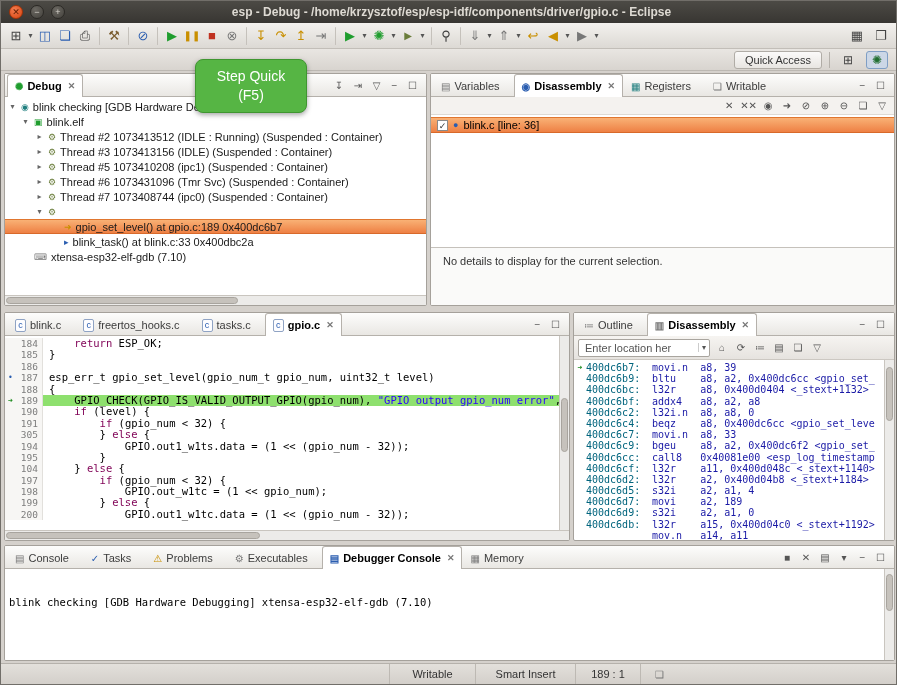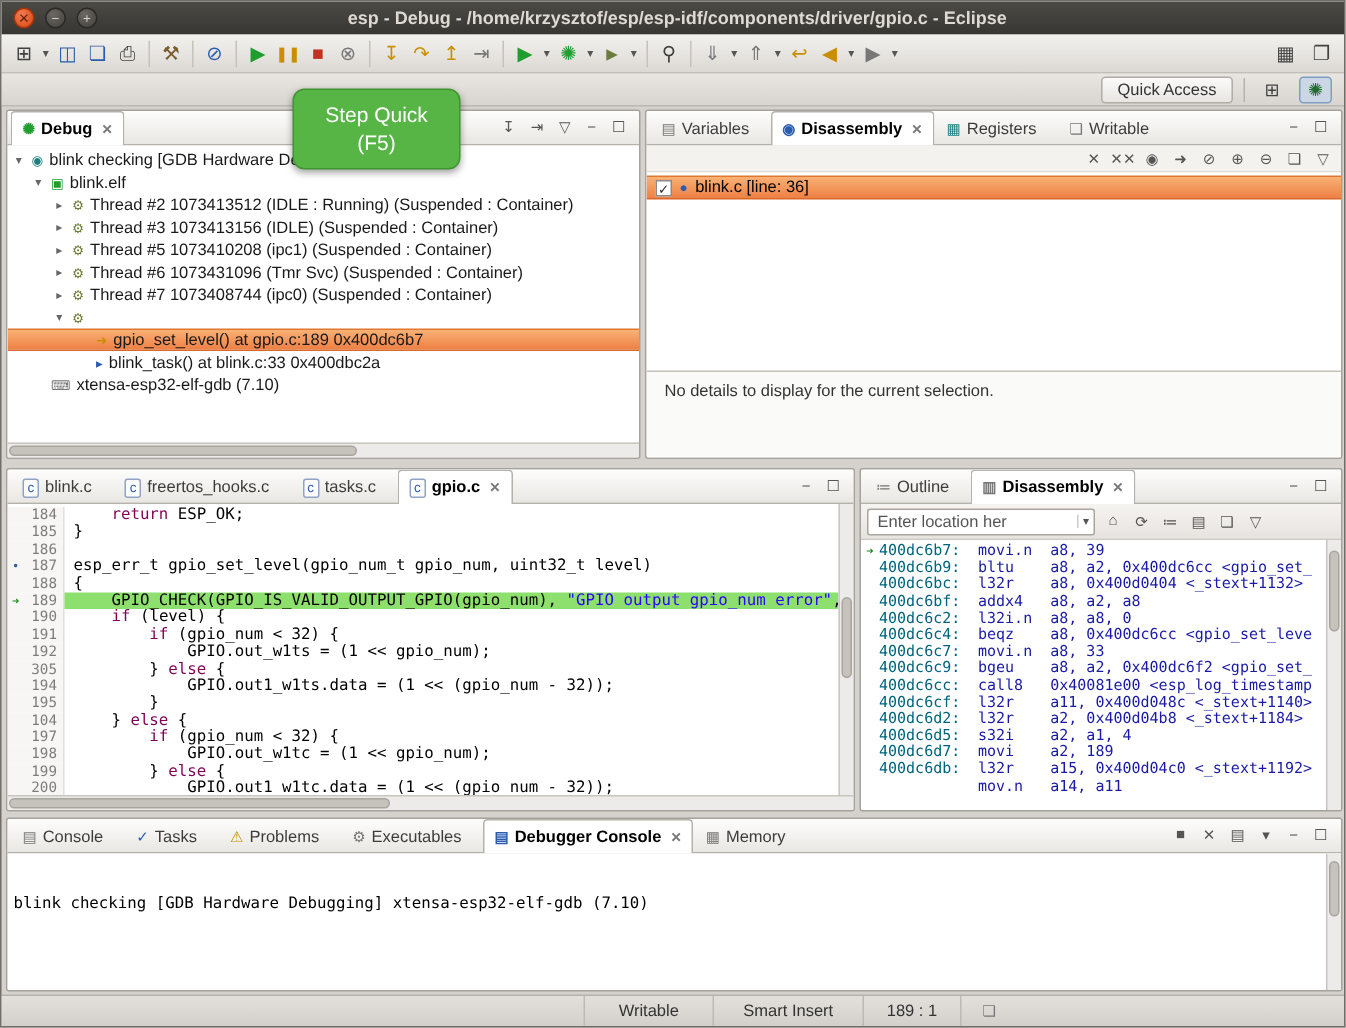--- a/index.html
+++ b/index.html
@@ -75,21 +75,21 @@
 .lmark{width:11px;flex:none;background:#f7f6f4;font-size:8px;text-align:center}
 .lnum{width:27px;flex:none;background:#f7f6f4;color:#7d7d7d;text-align:right;padding-right:4px;border-right:1px solid #e2e0dc;font-size:9.5px}
 .lcode{flex:1;padding-left:6px;color:#000}
 .cline.cur .lcode{background:#8ee06e}
 .mk-green{color:#1f8c1f}.mk-blue{color:#2a5db0}
 .kw{color:#7f0055;font-weight:normal}
 .str{color:#2a00ff}
 
 
 .disasm-toolbar{height:24px;background:linear-gradient(#f6f4f1,#e6e3df);border-bottom:1px solid #ccc8c2;display:flex;align-items:center;gap:4px;padding:0 4px;flex:none}
-.combo{display:flex;align-items:center;border:1px solid #a9a59f;background:#fff;height:18px;padding:0 3px 0 6px;border-radius:2px;color:#555;width:152px;justify-content:space-between;flex:none}
+.combo{display:flex;align-items:center;border:1px solid #a9a59f;background:#fff;height:18px;padding:0 3px 0 6px;border-radius:2px;color:#555;width:132px;justify-content:space-between;flex:none}
 .combo-arrow{font-size:8px;color:#555;border-left:1px solid #ccc;padding-left:3px}
 .disasm-icons{display:flex;gap:3px;align-items:center}
 .disasm-body{flex:1;display:flex;overflow:hidden}
 .disasm-rows{flex:1;font-family:"DejaVu Sans Mono",monospace;font-size:10px;padding-top:2px;overflow:hidden}
 .drow{display:flex;height:11.2px;line-height:11.2px;white-space:pre}
 .dmark{width:12px;flex:none;text-align:center;font-size:8px;color:#1f8c1f}
 .daddr{color:#00647d;width:60px;flex:none}
 .dcode{color:#1a1aa6;padding-left:6px}
 
 
@@ -445,25 +445,20 @@
           <span class="lnum">190</span>
           <span class="lcode">    <span class="kw">if</span> (level) {</span>
         </div>
         <div class="cline">
           <span class="lmark"></span>
           <span class="lnum">191</span>
           <span class="lcode">        <span class="kw">if</span> (gpio_num &lt; 32) {</span>
         </div>
         <div class="cline">
           <span class="lmark"></span>
-          <span class="lnum">192</span>
-          <span class="lcode">            GPIO.out_w1ts = (1 &lt;&lt; gpio_num);</span>
-        </div>
-        <div class="cline">
-          <span class="lmark"></span>
           <span class="lnum">305</span>
           <span class="lcode">        } <span class="kw">else</span> {</span>
         </div>
         <div class="cline">
           <span class="lmark"></span>
           <span class="lnum">194</span>
           <span class="lcode">            GPIO.out1_w1ts.data = (1 &lt;&lt; (gpio_num - 32));</span>
         </div>
         <div class="cline">
           <span class="lmark"></span>
@@ -597,20 +592,25 @@
         </div>
         <div class="drow">
           <span class="dmark"></span>
           <span class="daddr">400dc6d5:</span>
           <span class="dcode">s32i    a2, a1, 4</span>
         </div>
         <div class="drow">
           <span class="dmark"></span>
           <span class="daddr">400dc6d7:</span>
           <span class="dcode">movi    a2, 189</span>
+        </div>
+        <div class="drow">
+          <span class="dmark"></span>
+          <span class="daddr">400dc6d9:</span>
+          <span class="dcode">s32i    a2, a1, 0</span>
         </div>
         <div class="drow">
           <span class="dmark"></span>
           <span class="daddr">400dc6db:</span>
           <span class="dcode">l32r    a15, 0x400d04c0 &lt;_stext+1192&gt;</span>
         </div>
         <div class="drow">
           <span class="dmark"></span>
           <span class="daddr"></span>
           <span class="dcode">mov.n   a14, a11</span>

